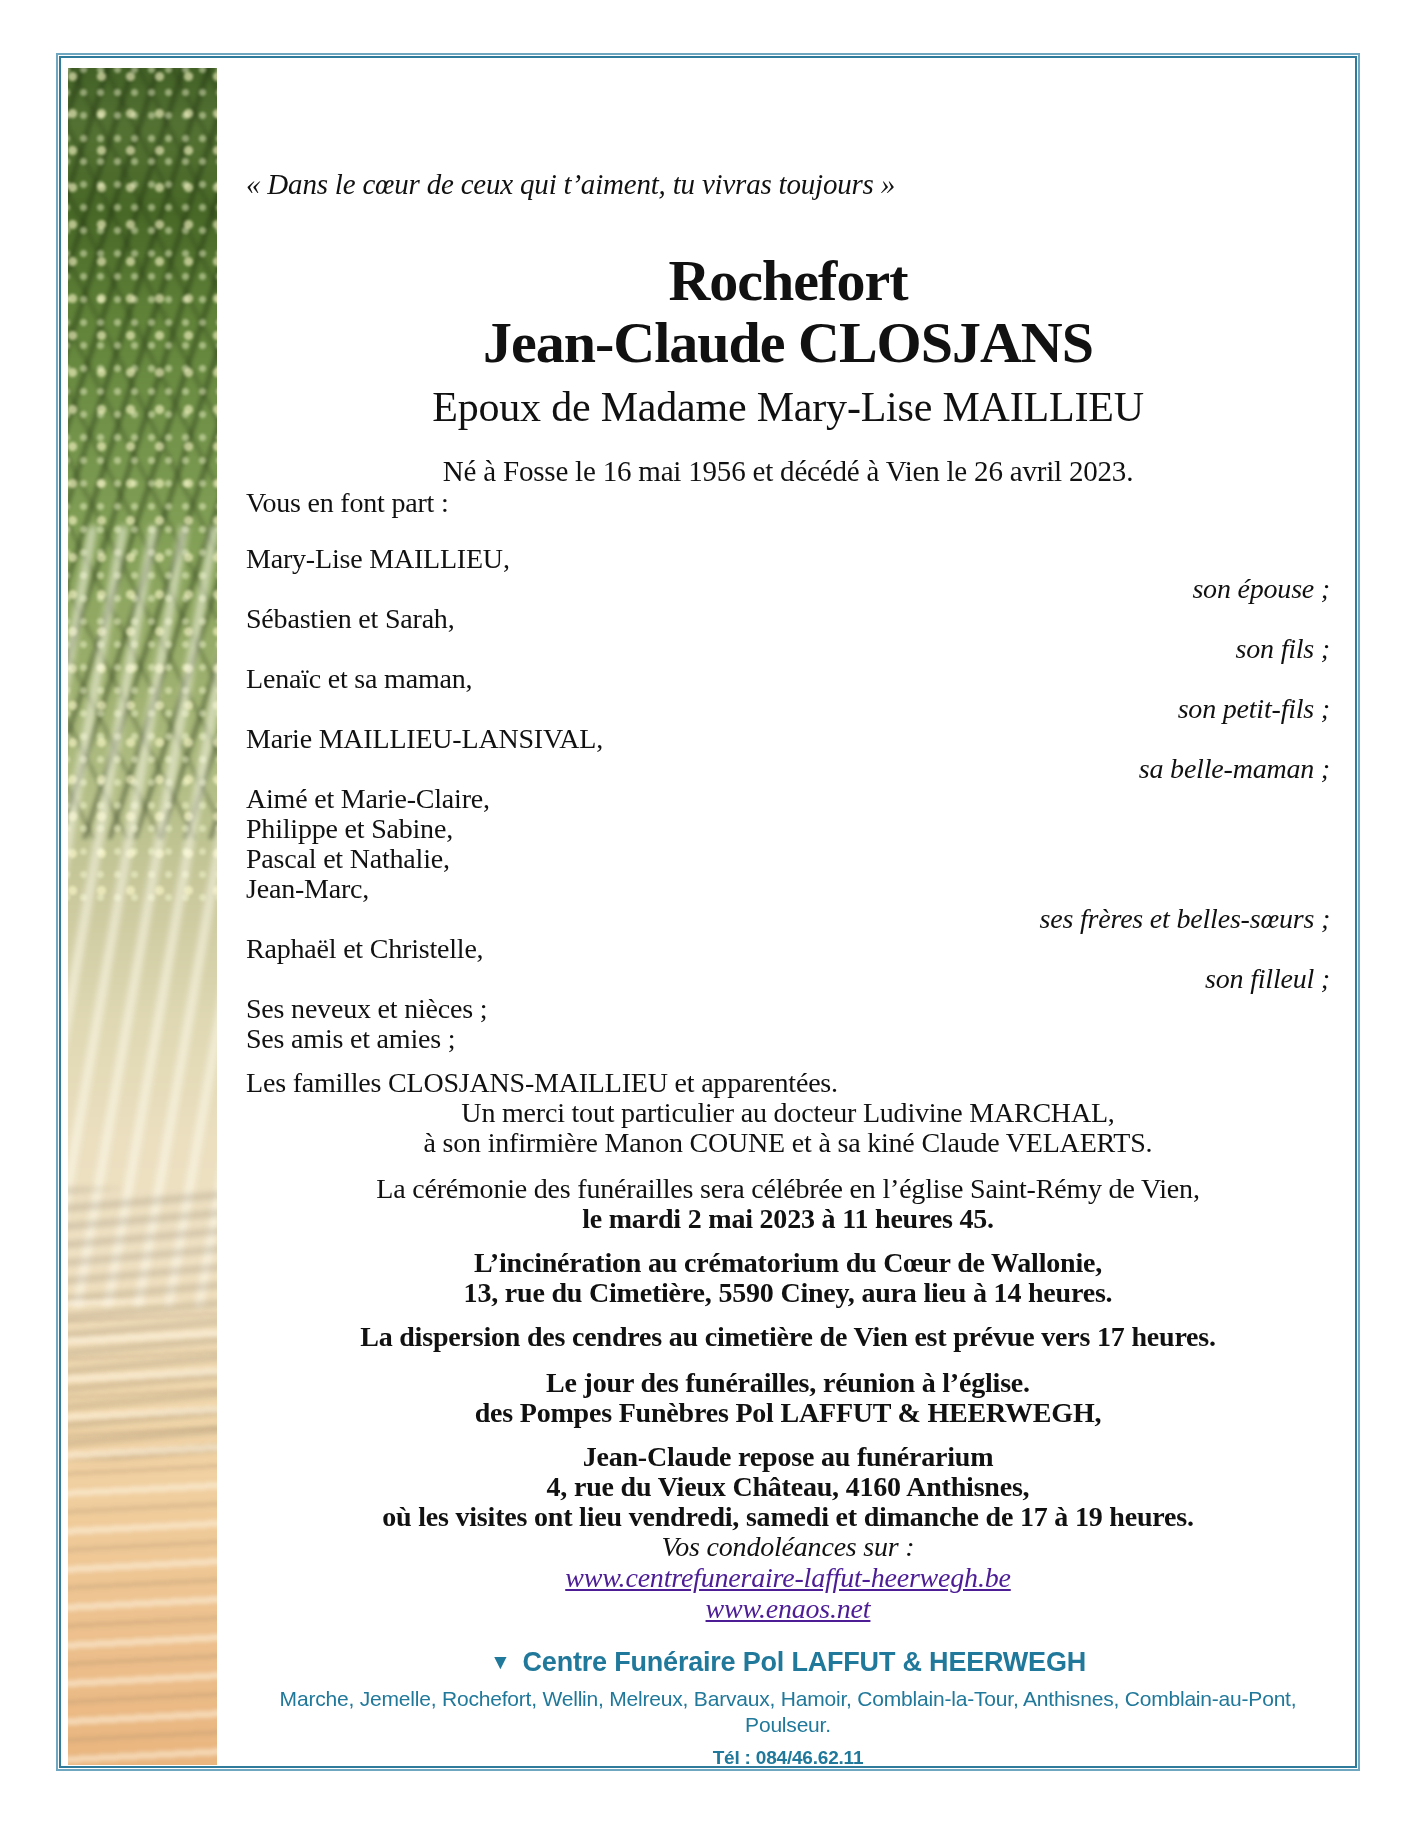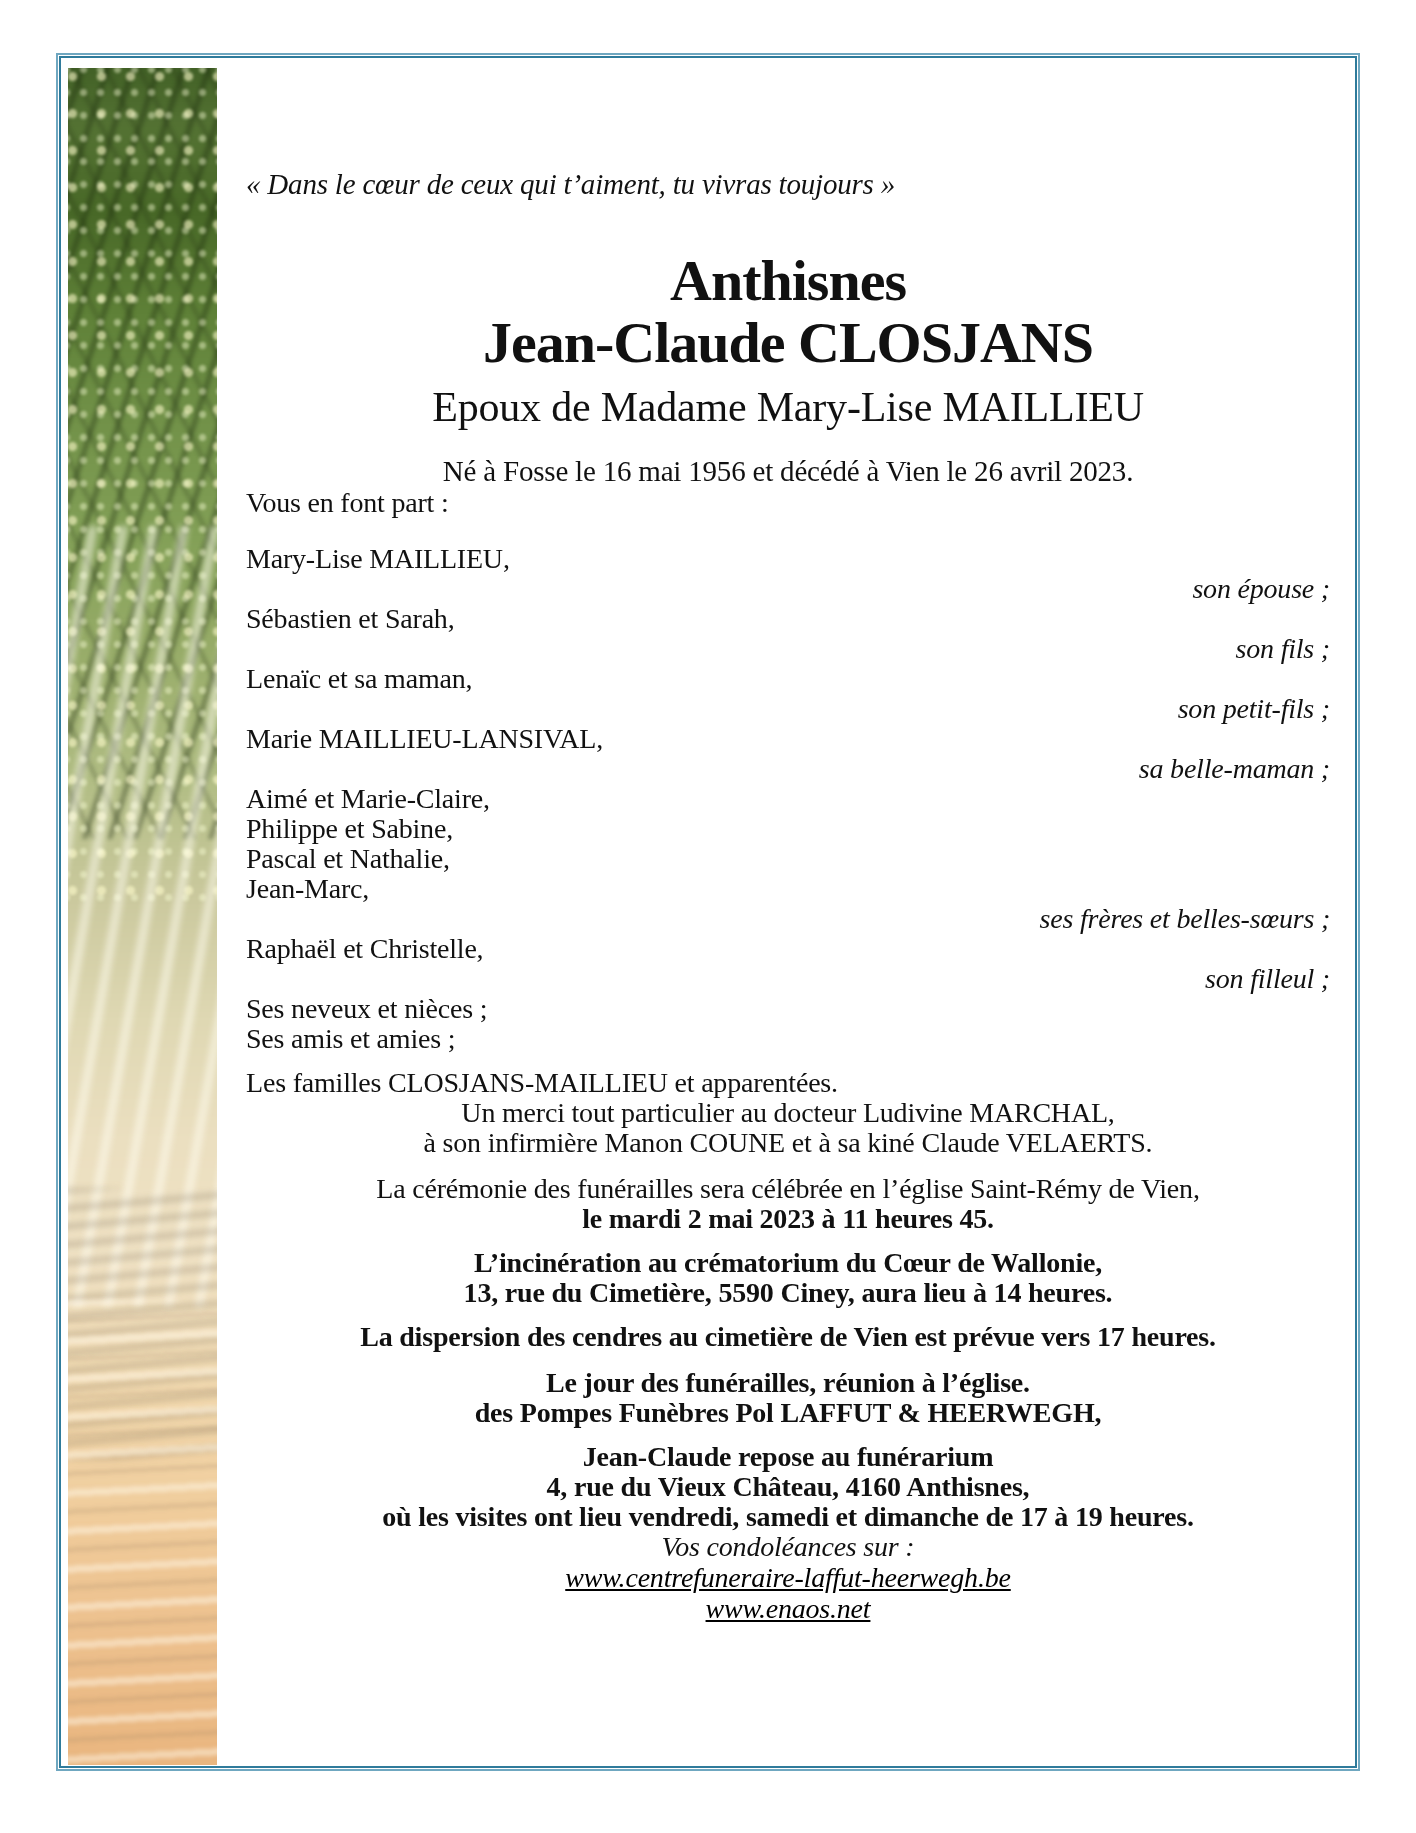--- a/index.html
+++ b/index.html
@@ -51,21 +51,21 @@
   .l{text-align:left;}
   .r{text-align:right;font-style:italic;}
   .quote{margin-top:168px;text-align:left;font-style:italic;font-size:29px;line-height:32px;}
   .title{margin-top:50px;font-size:58px;line-height:62px;font-weight:bold;letter-spacing:-1px;}
   .subtitle{margin-top:10px;font-size:42px;line-height:46px;}
   .birth{margin-top:24px;font-size:29px;line-height:34px;}
   .b{font-weight:bold;}
   .i{font-style:italic;}.mt10{margin-top:26px;}
   .mt12{margin-top:0;}.mt14{margin-top:14px;}.mt16{margin-top:16px;}
   .linkline{line-height:31px;}
-  .linkline a{color:#000000;font-style:italic;text-decoration:underline;}
+  .linkline a{color:#4c1d95;font-style:italic;text-decoration:underline;}
 
   
   .footer{font-family:"Liberation Sans","DejaVu Sans",sans-serif;color:#20789a;}
   .brand{margin-top:22px;font-size:27px;line-height:32px;font-weight:bold;letter-spacing:-.2px;}
   .tri{font-size:21px;margin-right:12px;position:relative;top:-2px;}
   .towns{margin-top:6px;font-size:21px;line-height:26px;}
   .tel{margin-top:8px;font-size:19px;line-height:24px;font-weight:bold;}
 </style>
 </head>
 <body>
@@ -81,21 +81,21 @@
   <div class="ph-rays"></div>
   <div class="ph-shadowband"></div>
   <div class="ph-path"></div>
 </div>
 
 <div class="content">
 
   <div class="quote">« Dans le cœur de ceux qui t’aiment, tu vivras toujours »</div>
 
   <div class="title">
-    <div>Anthisnes</div>
+    <div>Rochefort</div>
     <div>Jean-Claude CLOSJANS</div>
   </div>
 
   <div class="subtitle">Epoux de Madame Mary-Lise MAILLIEU</div>
   <div class="birth">Né à Fosse le 16 mai 1956 et décédé à Vien le 26 avril 2023.</div>
 
   <div class="l mt12">Vous en font part :</div>
 
   <div class="l mt10">Mary-Lise MAILLIEU,</div>
   <div class="r">son épouse ;</div>
@@ -135,14 +135,21 @@
   <div class="b">où les visites ont lieu vendredi, samedi et dimanche de 17 à 19 heures.</div>
 
   <div class="i mt12">Vos condoléances sur :</div>
   <div class="linkline">
     <a href="#">www.centrefuneraire-laffut-heerwegh.be</a>
   </div>
   <div class="linkline">
     <a href="#">www.enaos.net</a>
   </div>
 
+  <div class="footer">
+    <div class="brand">
+      <span class="tri">▼</span><span>Centre Funéraire Pol LAFFUT &amp; HEERWEGH</span>
+    </div>
+    <div class="towns">Marche, Jemelle, Rochefort, Wellin, Melreux, Barvaux, Hamoir, Comblain-la-Tour, Anthisnes, Comblain-au-Pont, Poulseur.</div>
+    <div class="tel">Tél : 084/46.62.11</div>
+  </div>
 
 </div>
 
 </body></html>

